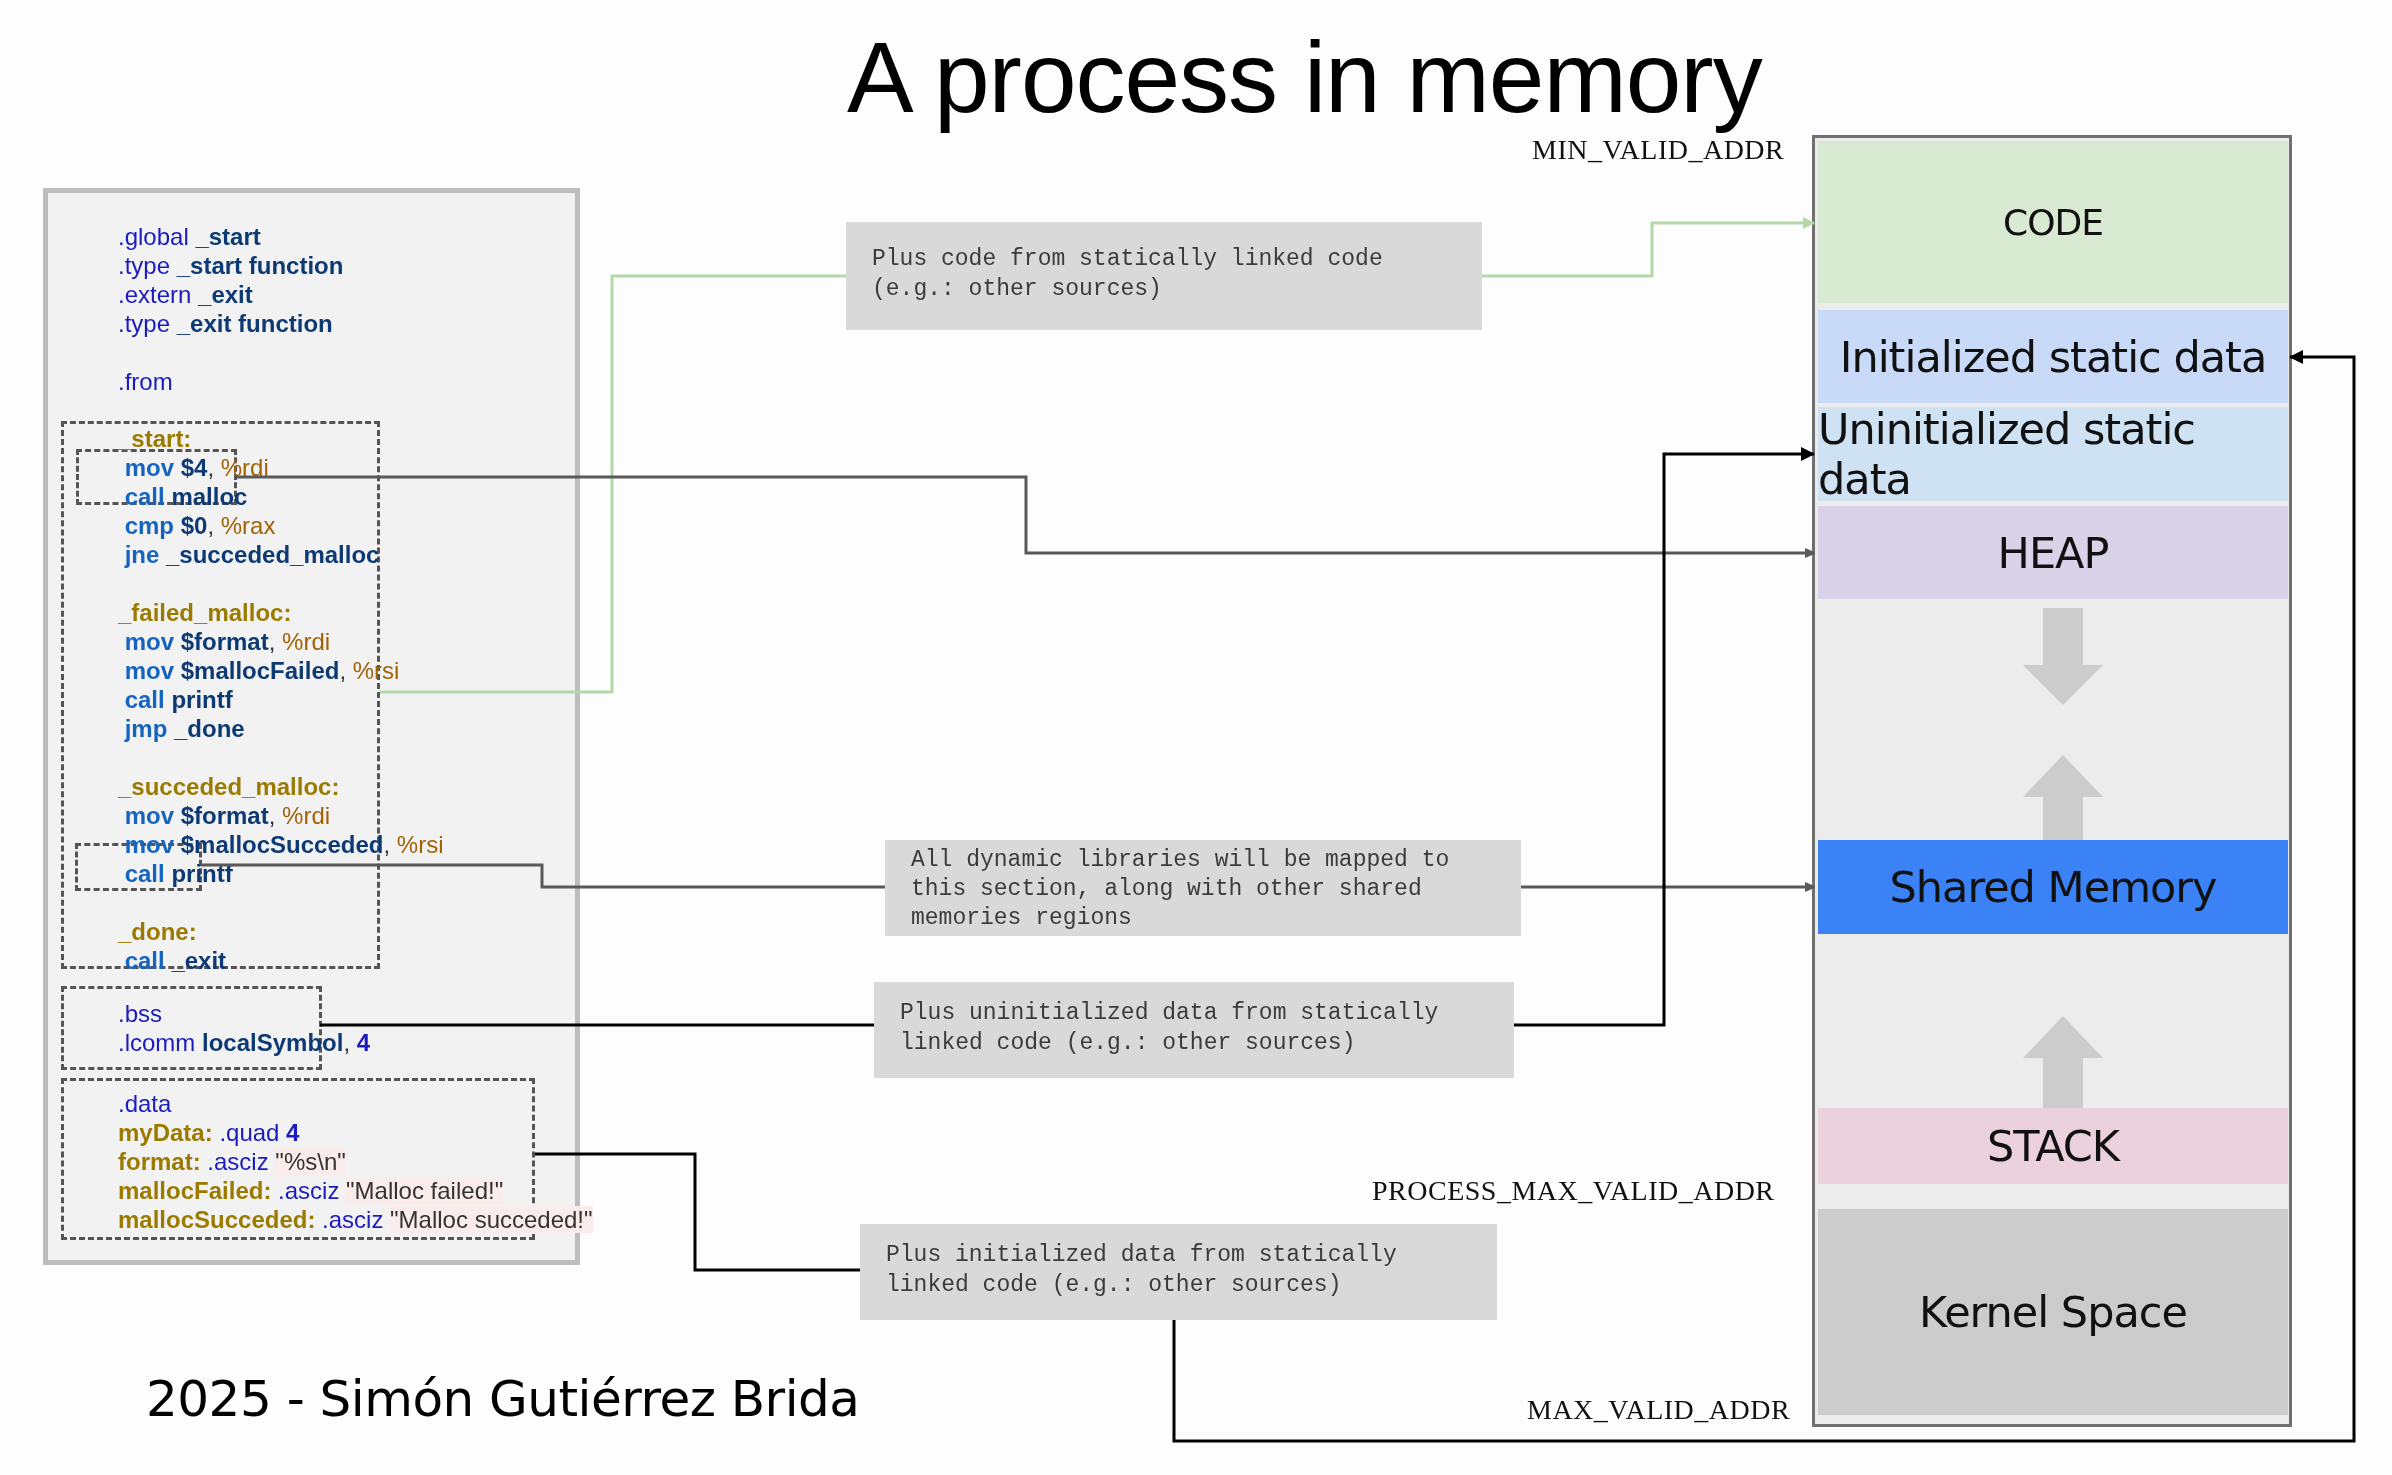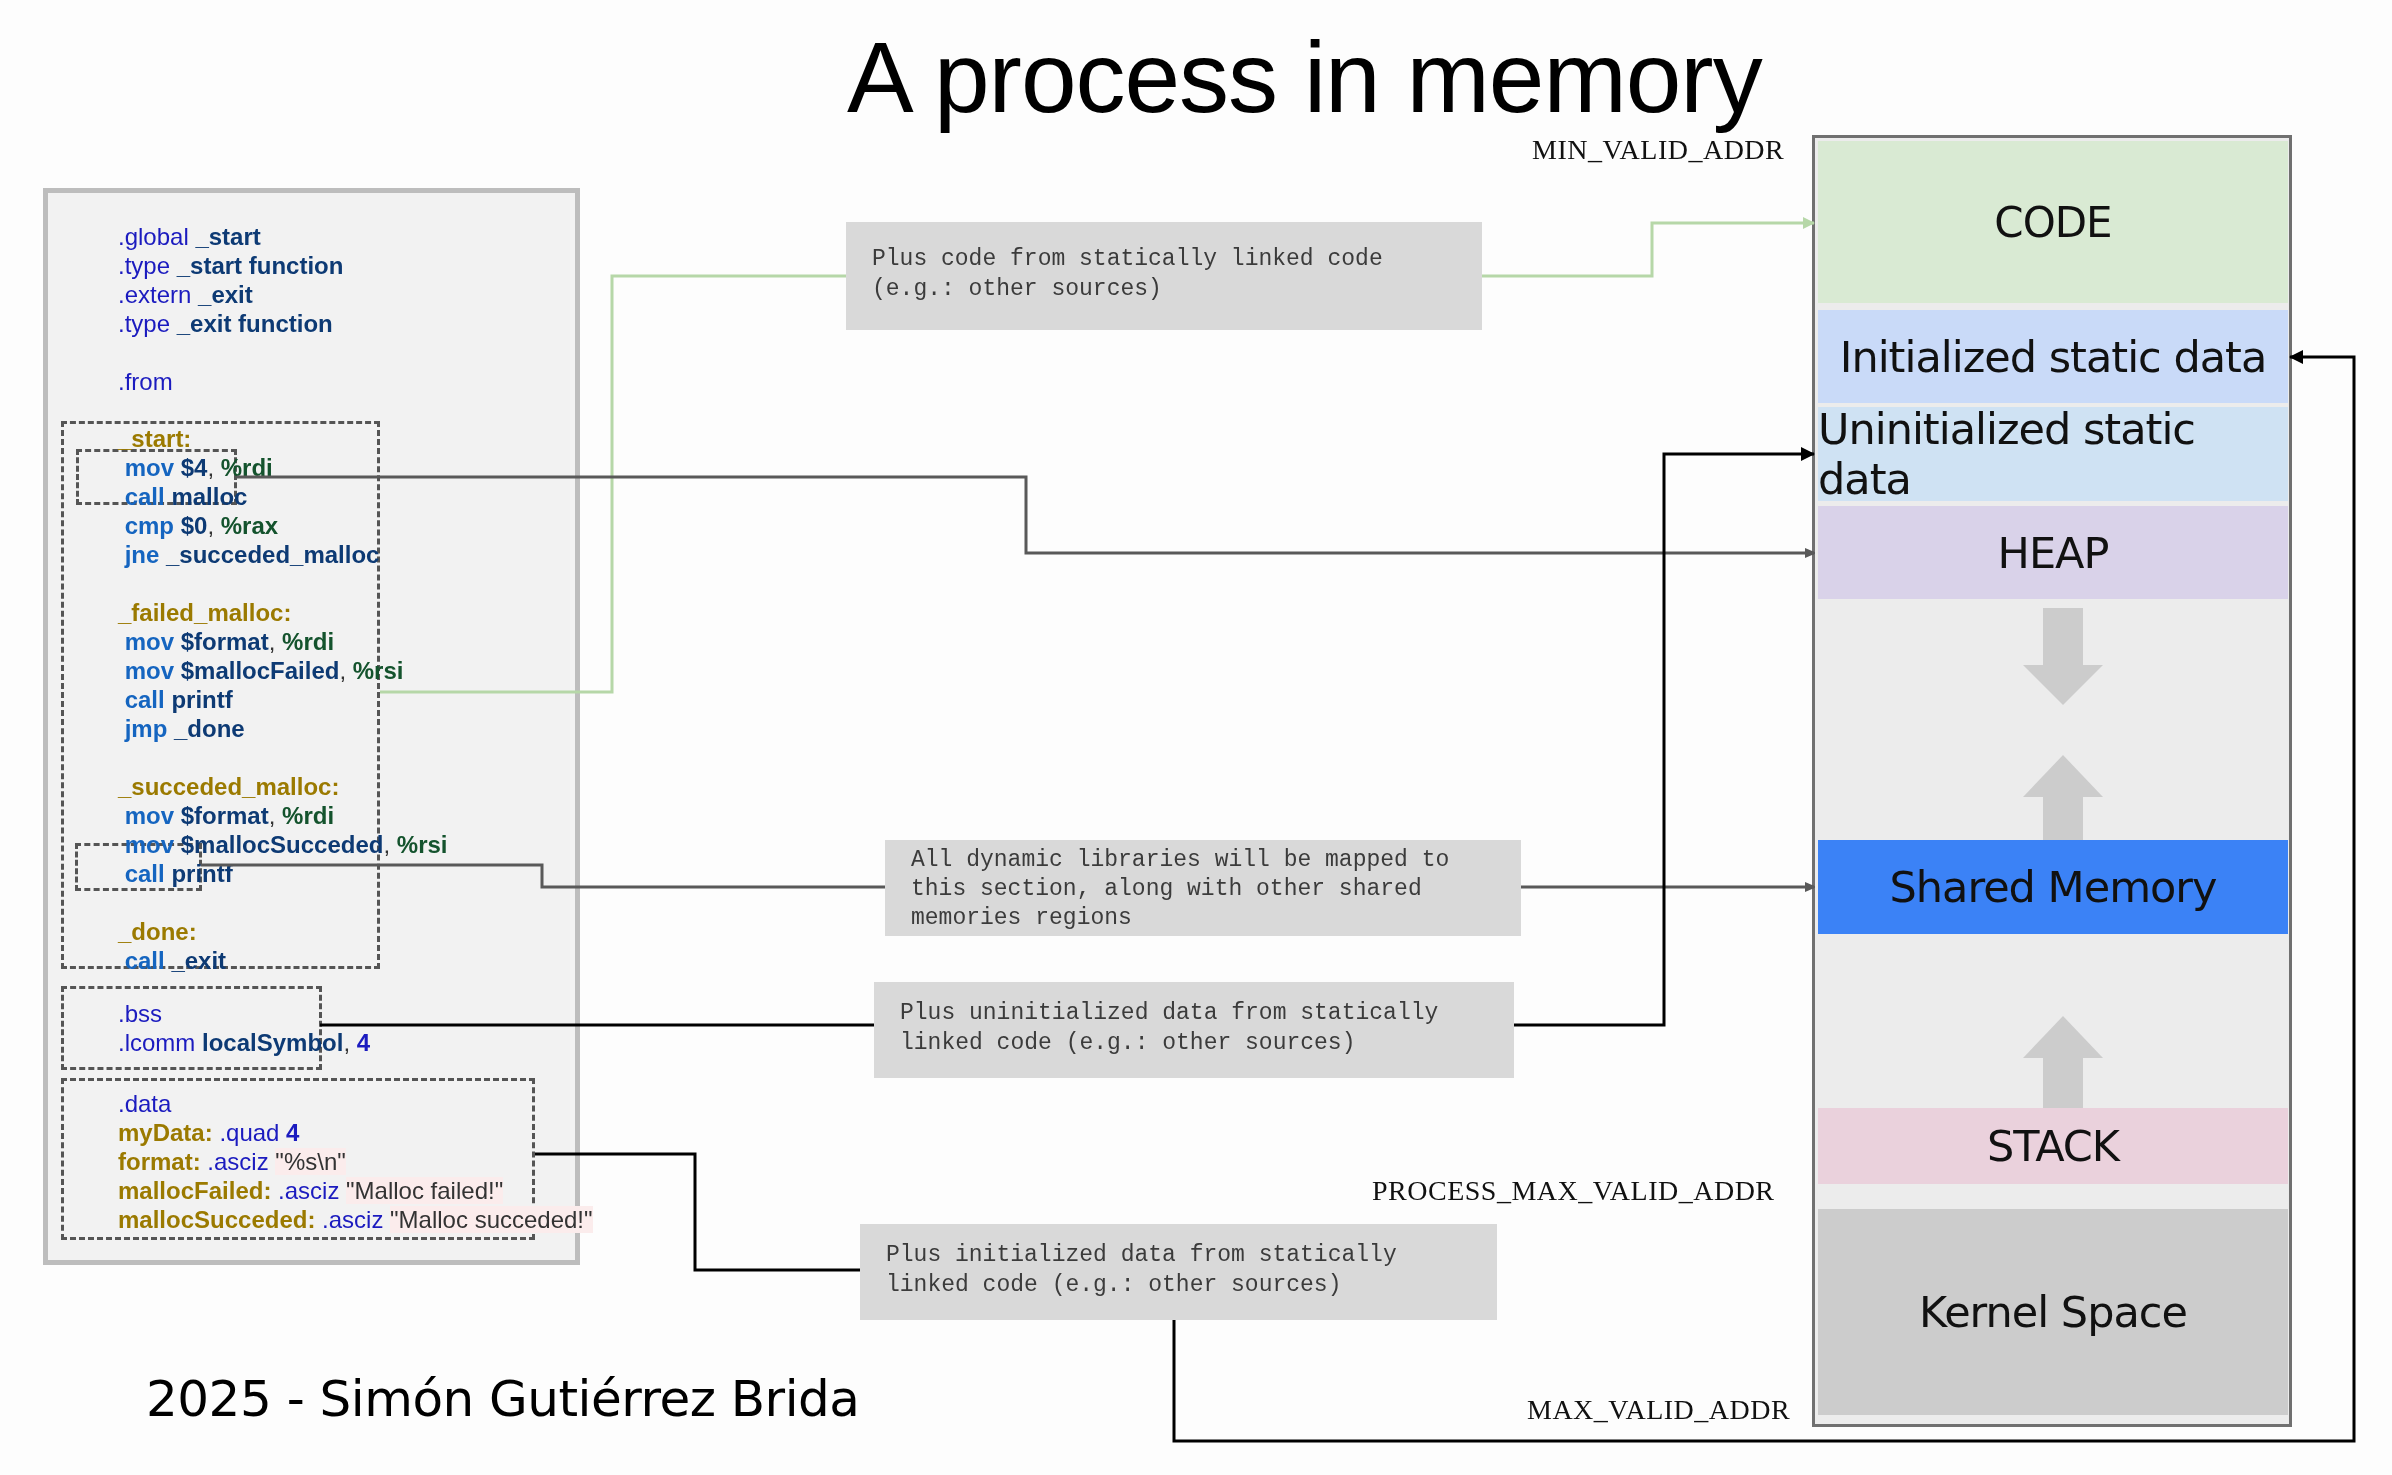--- a/index.html
+++ b/index.html
@@ -23,21 +23,21 @@
     left: 43px; top: 188px; width: 537px; height: 1077px;
     background: #f2f2f2; border: 5px solid #bdbdbd; box-sizing: border-box;
   }
   .code-line {
     position: absolute; font-size: 24px; line-height: 29px; white-space: pre;
     font-weight: bold; font-family: "Liberation Sans", sans-serif; margin-left: 48px;
   }
   .k-dir { color: #1b1bbf; font-weight: normal; }
   .k-sym { color: #0d3a74; font-weight: bold; }
   .k-ins { color: #1565c0; font-weight: bold; }
-  .k-reg { color: #14532d; font-weight: bold; text-align: right; }
+  .k-reg { color: #a16207; font-weight: normal; text-align: right; }
   .k-lbl { color: #9b7a00; font-weight: bold; }
   .k-num { color: #1b1bbf; font-weight: bold; }
   .k-str { color: #333; font-weight: normal; background: #fbecec; }
   .k-pun { color: #333; font-weight: normal; }
 
   .dash-box {
     position: absolute; border: 3px dashed #555; box-sizing: border-box;
   }
   
   .note {
@@ -120,21 +120,21 @@
 (e.g.: other sources)</div>
 <div class="note" style="left:885px;top:840px;width:636px;height:96px;padding-top:6px;line-height:29px;">All dynamic libraries will be mapped to
 this section, along with other shared
 memories regions</div>
 <div class="note" style="left:874px;top:982px;width:640px;height:96px;padding-top:16px;">Plus uninitialized data from statically
 linked code (e.g.: other sources)</div>
 <div class="note" style="left:860px;top:1224px;width:637px;height:96px;padding-top:16px;">Plus initialized data from statically
 linked code (e.g.: other sources)</div>
 
 <div id="memory-box" class="abs"></div>
-<div class="region" style="top: 141px; height: 162px; font-size: 42px; background: rgb(217, 234, 211);">
+<div class="region" style="top: 141px; height: 162px; font-size: 36px; background: rgb(217, 234, 211);">
   <span>CODE</span>
   </div>
 <div class="region" style="top: 310px; height: 93px; background: rgb(201, 218, 248);">
   <span>Initialized static data</span>
   </div>
 <div class="region" style="top: 407px; height: 94px; background: rgb(207, 226, 243);">
   <span>Uninitialized static data</span>
   </div>
 <div class="region" style="top: 506px; height: 93px; background: rgb(217, 210, 233);">
   <span>HEAP</span>

